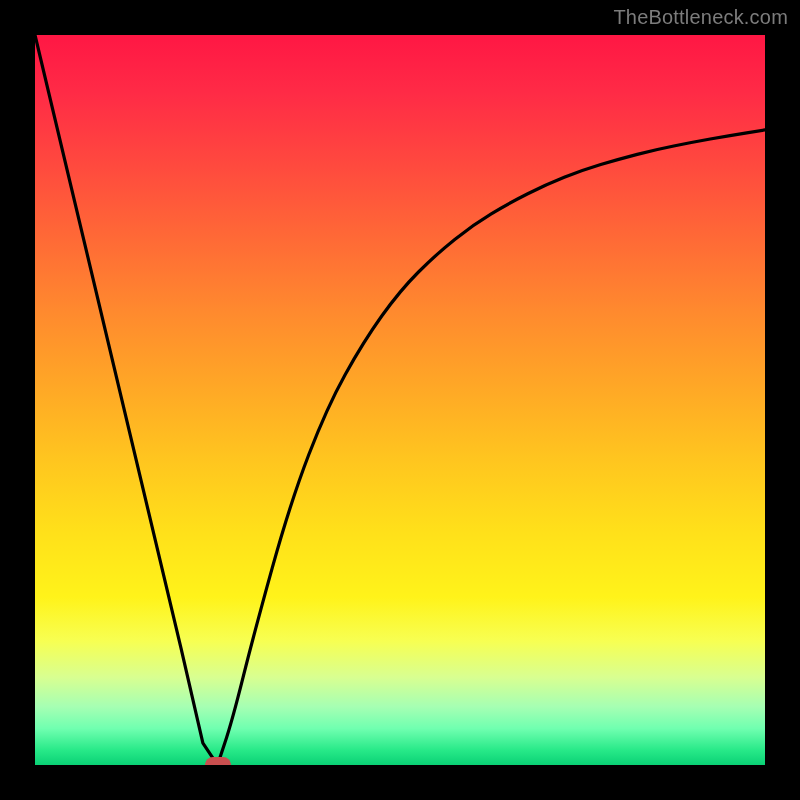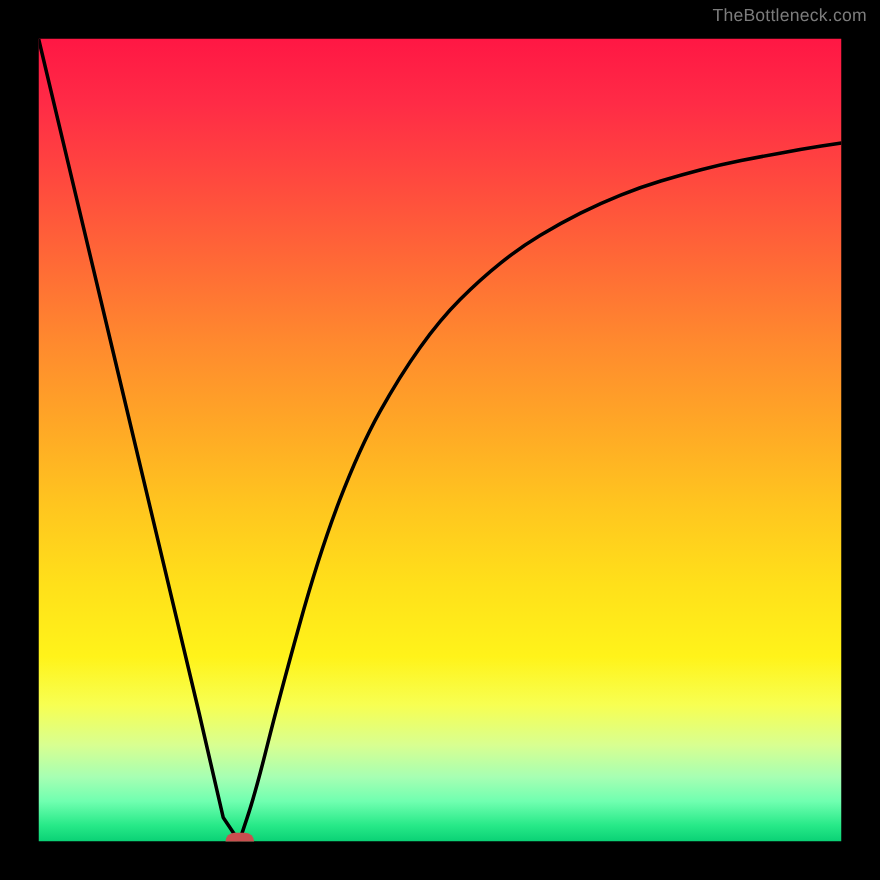--- a/index.html
+++ b/index.html
@@ -57,21 +57,21 @@
     height: 16px;
     border-radius: 8px;
     background: #c94f4f;
     transform: translate(-50%, -50%);
   }
   .watermark {
     position: absolute;
     top: 6px;
     right: 12px;
     color: #7c7c7c;
-    font-size: 16px;
+    font-size: 20px;
     font-weight: 500;
     letter-spacing: 0.2px;
   }
 </style>
 </head>
 <body>
 
 <div class="frame">
 
   <div class="plot">

